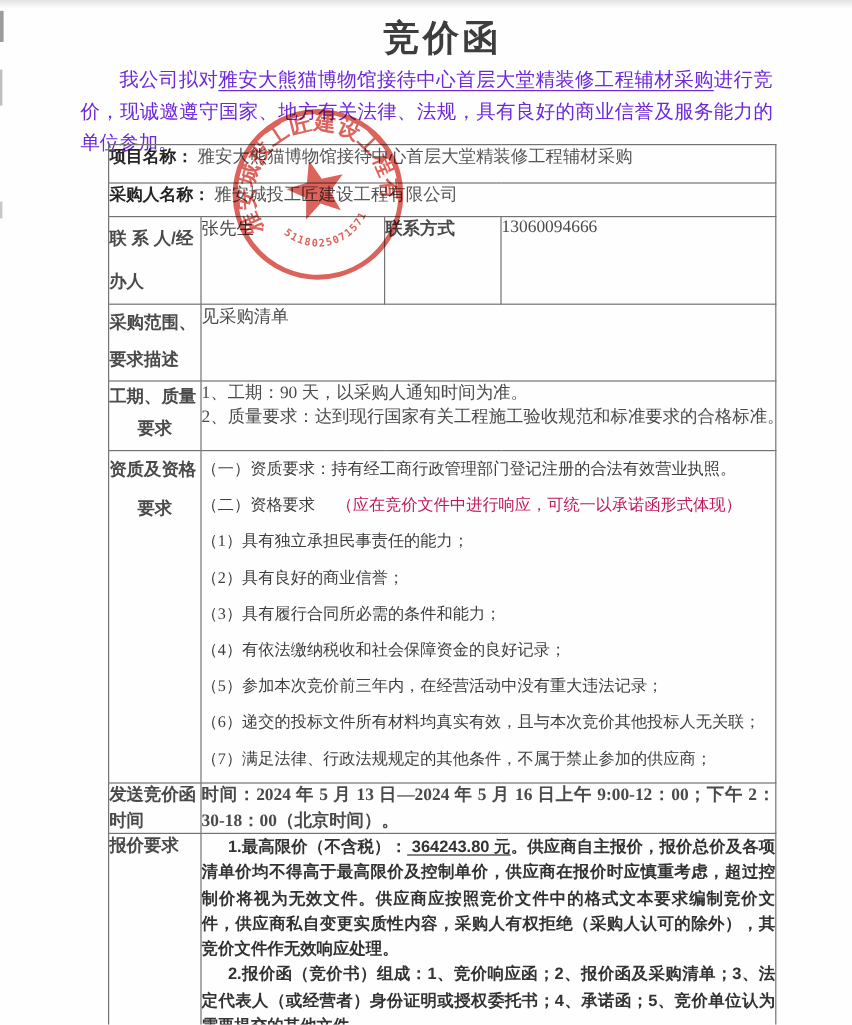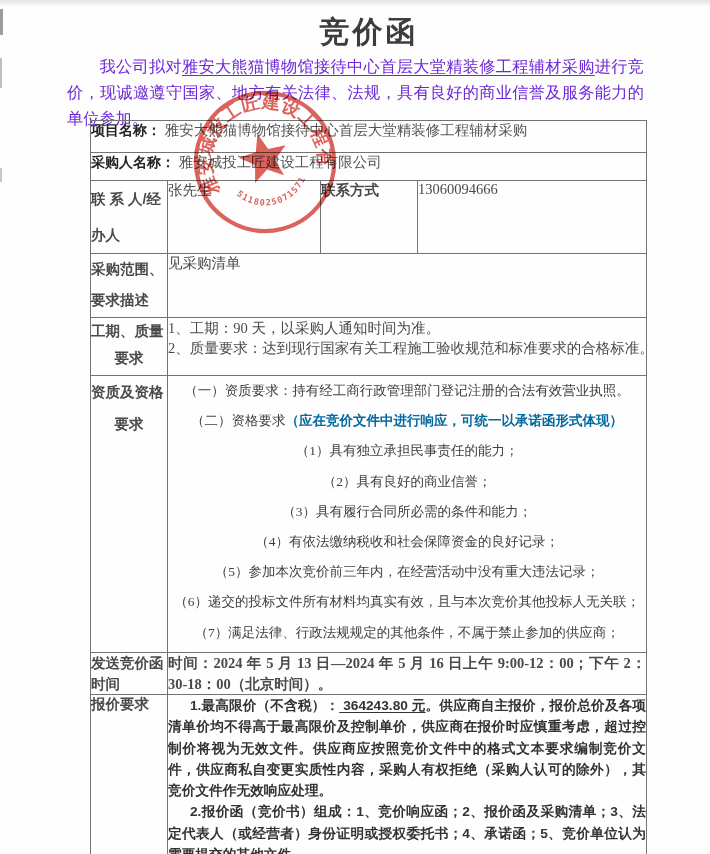--- a/index.html
+++ b/index.html
@@ -47,22 +47,22 @@
   .contact-lab{padding:10px 6px 0 10px;}
   .contact-val{padding:10px 6px 0 14px;color:#3f3f3f;font-size:15px;}
   .lab3{padding-top:5px;line-height:36px;}
   .scope-lab{padding-top:4px;line-height:31px;margin-left:18px;}
   .scope-val{padding:9px 6px 0 12px;color:#555;margin-left:24px;}
   .brief-val{padding:4px 6px 0 12px;color:#555;}
   .sched-lab{line-height:27px;}
   .sched-val{padding:6px 6px 0 12px;font-size:13.6px;line-height:20px;color:#3e3e3e;white-space:nowrap;}
   .qual-lab{line-height:32px;}
   .qual-val{padding:6px 4px 0 12px;}
-  .qual-item{font-size:13.5px;line-height:30.2px;white-space:nowrap;color:#3e3e3e;text-align:center;}
-  .qual-item .b{font-family:"Liberation Sans","DejaVu Sans",sans-serif;font-weight:700;color:#0369a1;}
+  .qual-item{font-size:13.5px;line-height:30.2px;white-space:nowrap;color:#3e3e3e;}
+  .qual-item .b{font-family:"Liberation Sans","DejaVu Sans",sans-serif;font-weight:400;color:#be185d;margin-left:18px;}
   .time-lab{padding-top:4px;line-height:20.5px;}
   .time-val{padding:4px 8px 0 12px;font-size:14px;line-height:20.5px;font-weight:600;color:#333;text-align:justify;}
   .quote-val{padding:3px 8px 0 10px;}
   .quote-val p{
     margin:0;text-indent:1.6em;text-align:justify;
     font-family:"Liberation Sans","DejaVu Sans",sans-serif;
     font-weight:700;font-size:13.7px;line-height:21.3px;color:#333;
   }
   .quote-val .u{text-decoration:underline;text-underline-offset:2px;}
 

